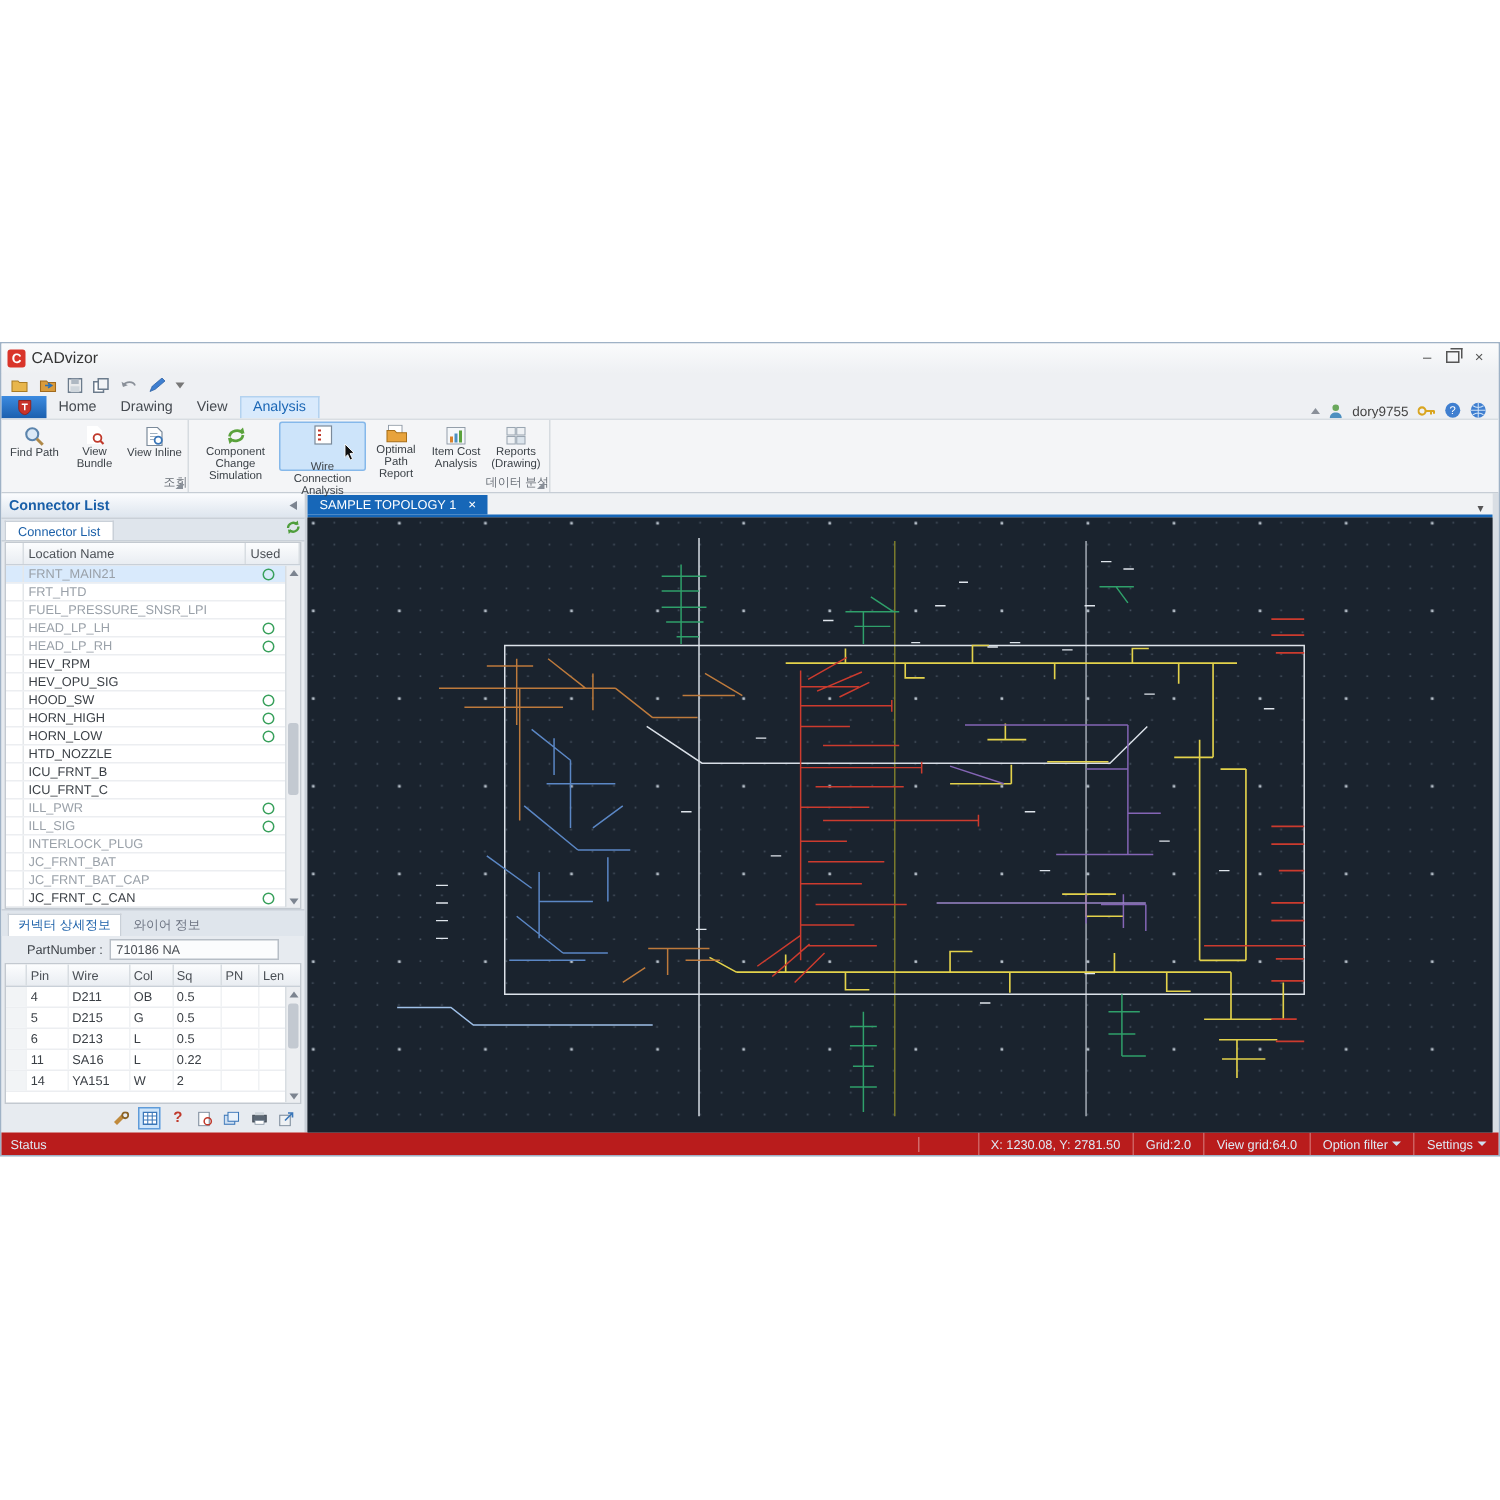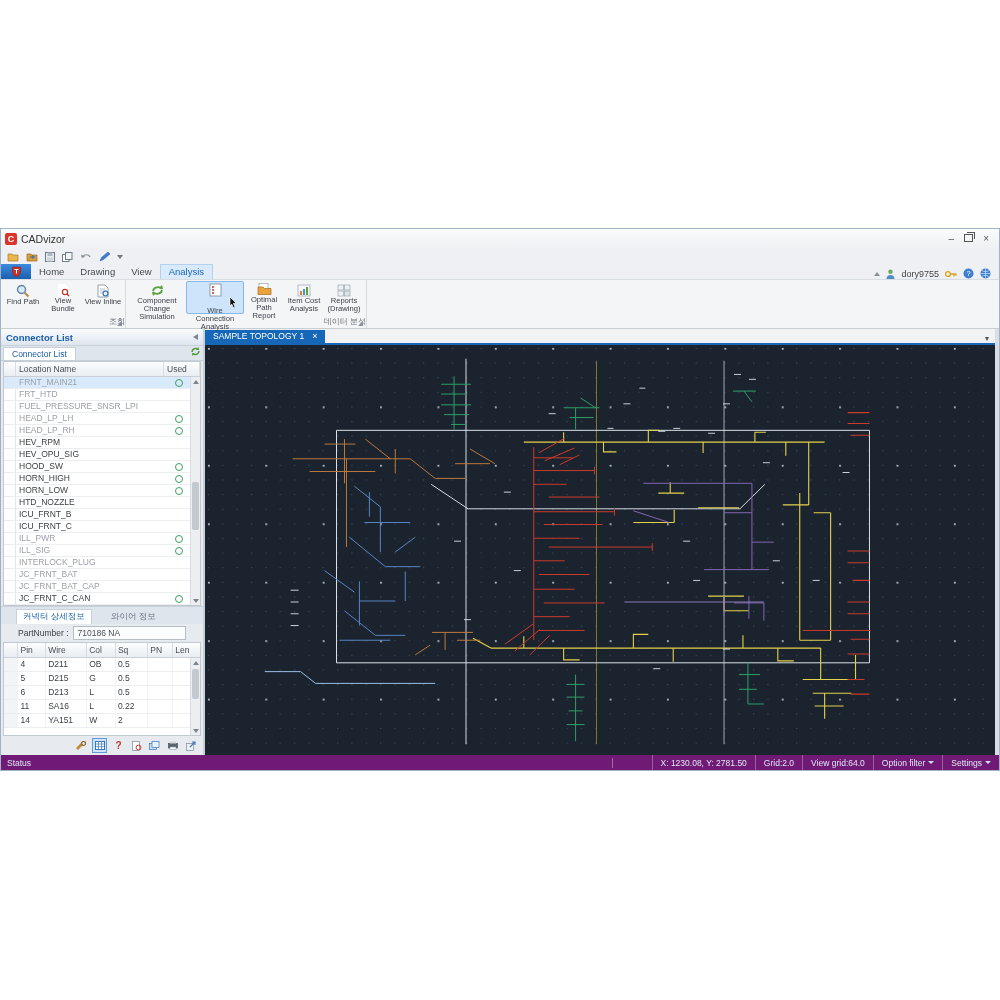--- a/index.html
+++ b/index.html
@@ -70,42 +70,42 @@
   .crow .us{width:32px;text-align:center;}
   .crow.selected{background:#d9eafc;}
   .muted{color:#9aa1a9;}
   .used-dot{display:none;width:6px;height:6px;border:1.4px solid #3aa15d;border-radius:50%;margin:2px auto 0;}
   .used-dot.show{display:block;}
   .vscroll{position:absolute;right:0;top:0;bottom:0;width:9px;background:#eceef1;border-left:1px solid #d8dde2;}
   .vscroll .arr{height:9px;display:flex;align-items:center;justify-content:center;}
   .thumb{position:absolute;left:1px;right:1px;background:#c3c9d1;border-radius:2px;}
 
   .lp-tabstrip2{height:15px;background:#dfe5ec;display:flex;align-items:flex-end;padding:2px 4px 0;gap:2px;border-top:1px solid #c9d0d8;}
-  .lp-tab2{font-size:8.5px;padding:1px 6px;color:#6b7280;margin-left:11px;}
+  .lp-tab2{font-size:8.5px;padding:1px 6px;color:#6b7280;}
   .lp-tab2.active{background:#fff;color:#1a5fa8;border:1px solid #c9d0d8;border-bottom:none;}
   .pn-row{height:18px;display:flex;align-items:center;padding:0 17px;gap:4px;color:#3a3f45;}
   .pn-box{flex:1;height:12px;line-height:12px;background:#fbfcfd;border:1px solid #b7bec6;padding:0 4px;color:#4a4f55;}
   .pingrid .pc{padding:2px 2px;border-right:1px solid #d8dde2;}
   .prow{display:flex;height:13px;line-height:13px;border-bottom:1px solid #eceef1;color:#3a3f45;background:#fff;}
   .prow .cell{padding:0 2px;border-right:1px solid #f0f2f4;overflow:hidden;}
   .lp-icons{height:19px;display:flex;align-items:center;justify-content:flex-end;gap:5px;padding-right:6px;}
   .lp-ic{width:13px;height:13px;display:flex;align-items:center;justify-content:center;}
   .lp-ic.sel{background:#cde4fa;border:1px solid #5f9bd9;}
 
   
   .canvas-area{flex:1;display:flex;flex-direction:column;min-width:0;border-right:4px solid #d9dee4;}
   .doc-tabbar{height:14px;background:#f0f2f4;display:flex;align-items:flex-end;border-bottom:2px solid #1767b8;}
   .doc-tab{background:#1767b8;color:#fff;font-size:8.5px;padding:1px 8px 2px;display:flex;gap:8px;align-items:center;}
   .doc-tab .x{font-size:9px;line-height:8px;}
   .doc-tab-more{margin-left:auto;margin-right:6px;color:#555;font-size:8px;}
   .canvas{flex:1;background:#1a232e;position:relative;min-height:0;}
   .canvas svg{display:block;width:100%;height:100%;}
 
   
-  .statusbar{height:15px;background:#701a75;display:flex;align-items:center;color:#dfe9f4;font-size:8.5px;flex:0 0 auto;}
+  .statusbar{height:15px;background:#b91c1c;display:flex;align-items:center;color:#dfe9f4;font-size:8.5px;flex:0 0 auto;}
   .statusbar .sleft{padding-left:6px;width:605px;border-right:1px solid rgba(255,255,255,.35);}
   .statusbar .seg{padding:0 8px;border-left:1px solid rgba(255,255,255,.3);height:100%;display:flex;align-items:center;gap:3px;}
   .statusbar .seg:first-of-type{border-left:none;}
   .sb-caret{width:0;height:0;border-left:3px solid transparent;border-right:3px solid transparent;border-top:3.5px solid #cfe0ef;}
   .spacer{flex:1;}
 </style>
 </head>
 <body>
 <div class="page">
 

